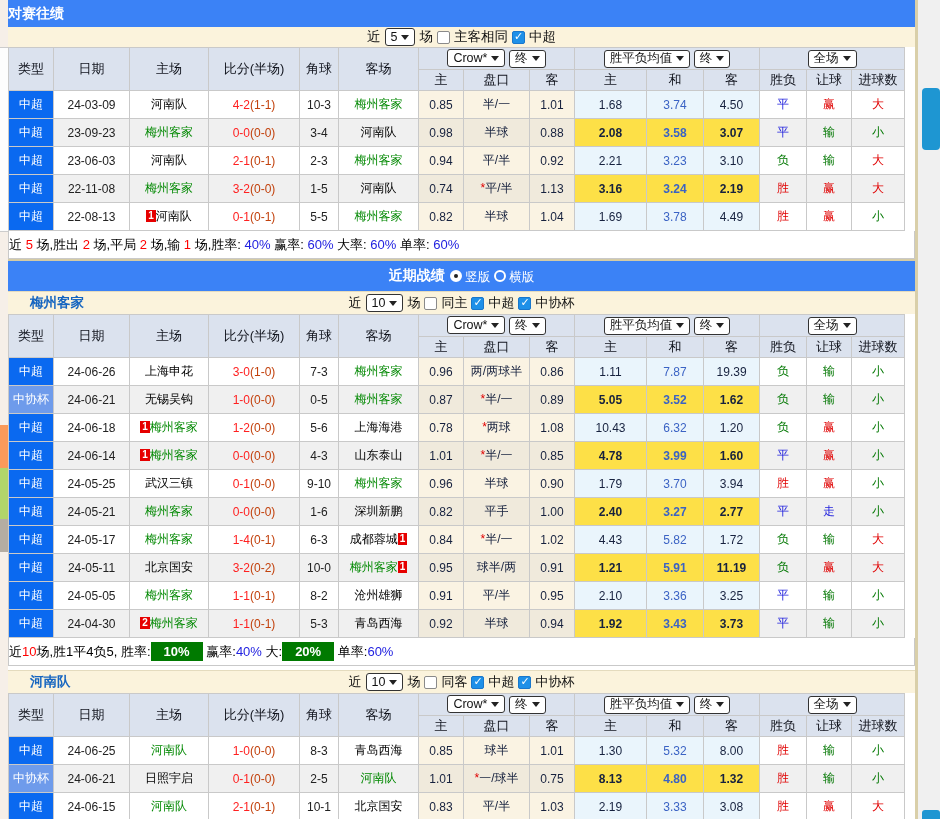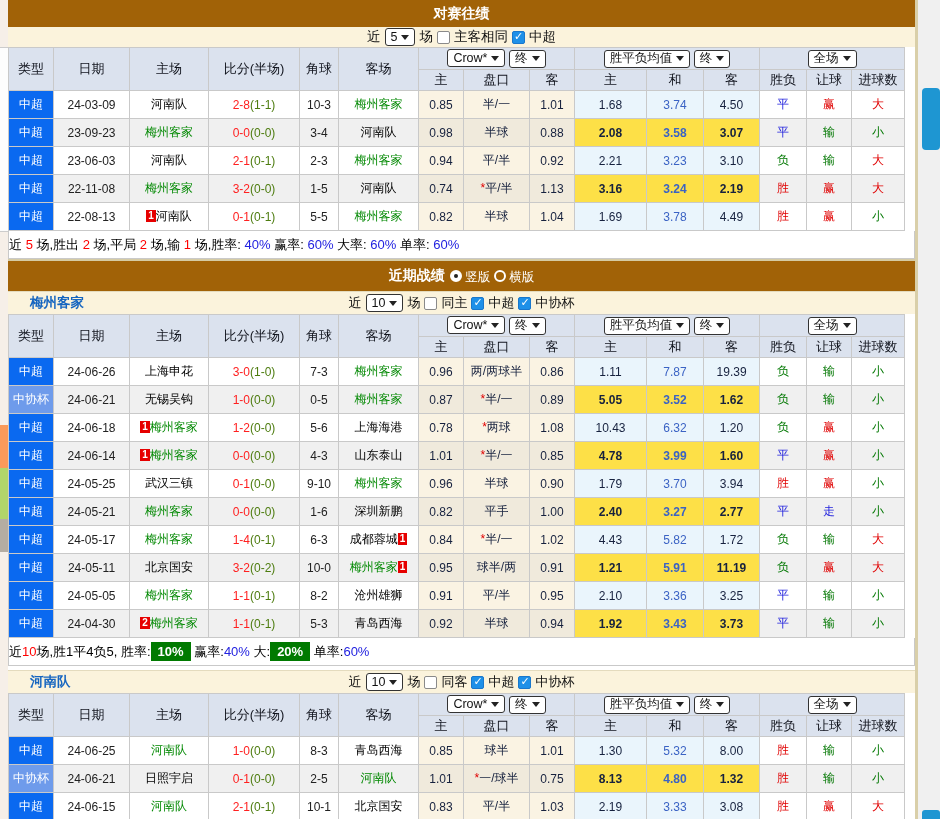--- a/index.html
+++ b/index.html
@@ -14,21 +14,21 @@
   .gl-green  { position:absolute; left:0; top:468px; width:8px; height:51px; background:#B2D56A; }
   .gl-gray   { position:absolute; left:0; top:519px; width:8px; height:33px; background:#B5ADA2; }
 
   
   .tan-line { position:absolute; left:915px; top:0; width:3px; height:819px; background:#D9CFA9; }
   .right-btn { position:absolute; left:922px; top:88px; width:18px; height:62px; background:#1E96D2; border-radius:4px; }
   .right-btn-bottom { position:absolute; left:922px; top:810px; width:18px; height:9px; background:#1E96D2; border-radius:3px 3px 0 0; }
 
   .content { position:absolute; left:8px; top:0; width:907px; background:#fff; }
 
-  .bar { background:#a16207; color:#fff; text-align:center; }
+  .bar { background:#3b82f6; color:#fff; }
   .bar1 { height:27px; line-height:27px; font-size:14px; font-weight:bold; }
   .bar2 { height:32px; border-top:2px solid #D5CBA4; display:flex; align-items:center; justify-content:center; gap:5px; }
   .bar2 .bar-title { font-size:14px; font-weight:bold; }
   .bar2 .rd-label { font-size:12.5px; }
 
   .filter-bar { background:#FBF3DC; height:20px; display:flex; align-items:center; justify-content:center; font-size:13.5px; color:#111; gap:4px; }
 
   .team-bar { background:#FBF3DC; height:23px; position:relative; display:flex; align-items:center; justify-content:center; font-size:13px; color:#111; border-top:1px solid #E4DBBE; }
   .team-bar .team-name { position:absolute; left:22px; font-weight:bold; color:#1565C0; font-size:13.5px; }
   .filter-group { display:inline-flex; align-items:center; gap:4px; }
@@ -56,27 +56,27 @@
   tr.alt td.lg.xb { background:#6E9BEB; }
   td.odds { background:#FAF3E3; color:#16213E; }
   tr.alt td.odds { background:#F0EADC; }
   td.avg { background:#EAF5FC; color:#16213E; }
   tr.alt td.avg { background:#fde047;font-weight:bold; }
   td.avg.mid { color:#3B63C4; }
   .c-red { color:#E00000; } .c-blu { color:#2222DD; } .c-grn { color:#007700; }
   .tg { color:#008800; } .tk { color:#000; }
   .team-link { cursor:pointer; }
   .bdg { display:inline-block; background:#E60000; color:#fff; font-size:10px; line-height:12px; padding:0 2px; font-weight:bold; vertical-align:1px; }
-  .sm { color:#FF2020; } .sh { color:#4d7c0f; }
+  .sm { color:#FF2020; } .sh { color:#c2410c; }
   .st { color:#E00000; }
 
   .summary { height:28px; line-height:27px; background:#fff; border:1px solid #C9C9C9; border-top:0; text-align:left; font-size:13px; color:#000; }
   .summary .r { color:#F00; }
   .summary .b { color:#2222E0; }
-  .summary .gb { background:#007A00; color:#fff; font-weight:bold; padding:2px 7px; }
+  .summary .gb { background:#007A00; color:#fff; font-weight:bold; padding:2px 13px; }
   .gap { height:4px; background:#fff; }
 </style>
 </head>
 <body>
 
 <div class="page">
   <div class="gutter-left">
     <div class="gl-white"></div>
     <div class="gl-orange"></div>
     <div class="gl-green"></div>
@@ -155,21 +155,21 @@
               <th>胜负</th>
               <th>让球</th>
               <th>进球数</th>
             </tr>
           </thead>
           <tbody>
             <tr>
               <td class="lg">中超</td>
               <td>24-03-09</td>
               <td><span class="tk team-link">河南队</span></td>
-              <td><span class="sm">2-8</span><span class="sh">(1-1)</span></td>
+              <td><span class="sm">4-2</span><span class="sh">(1-1)</span></td>
               <td>10-3</td>
               <td><span class="tg team-link">梅州客家</span></td>
               <td class="odds">0.85</td>
               <td class="odds">半/一</td>
               <td class="odds">1.01</td>
               <td class="avg">1.68</td>
               <td class="avg mid">3.74</td>
               <td class="avg">4.50</td>
               <td class="c-blu">平</td>
               <td class="c-red">赢</td>

